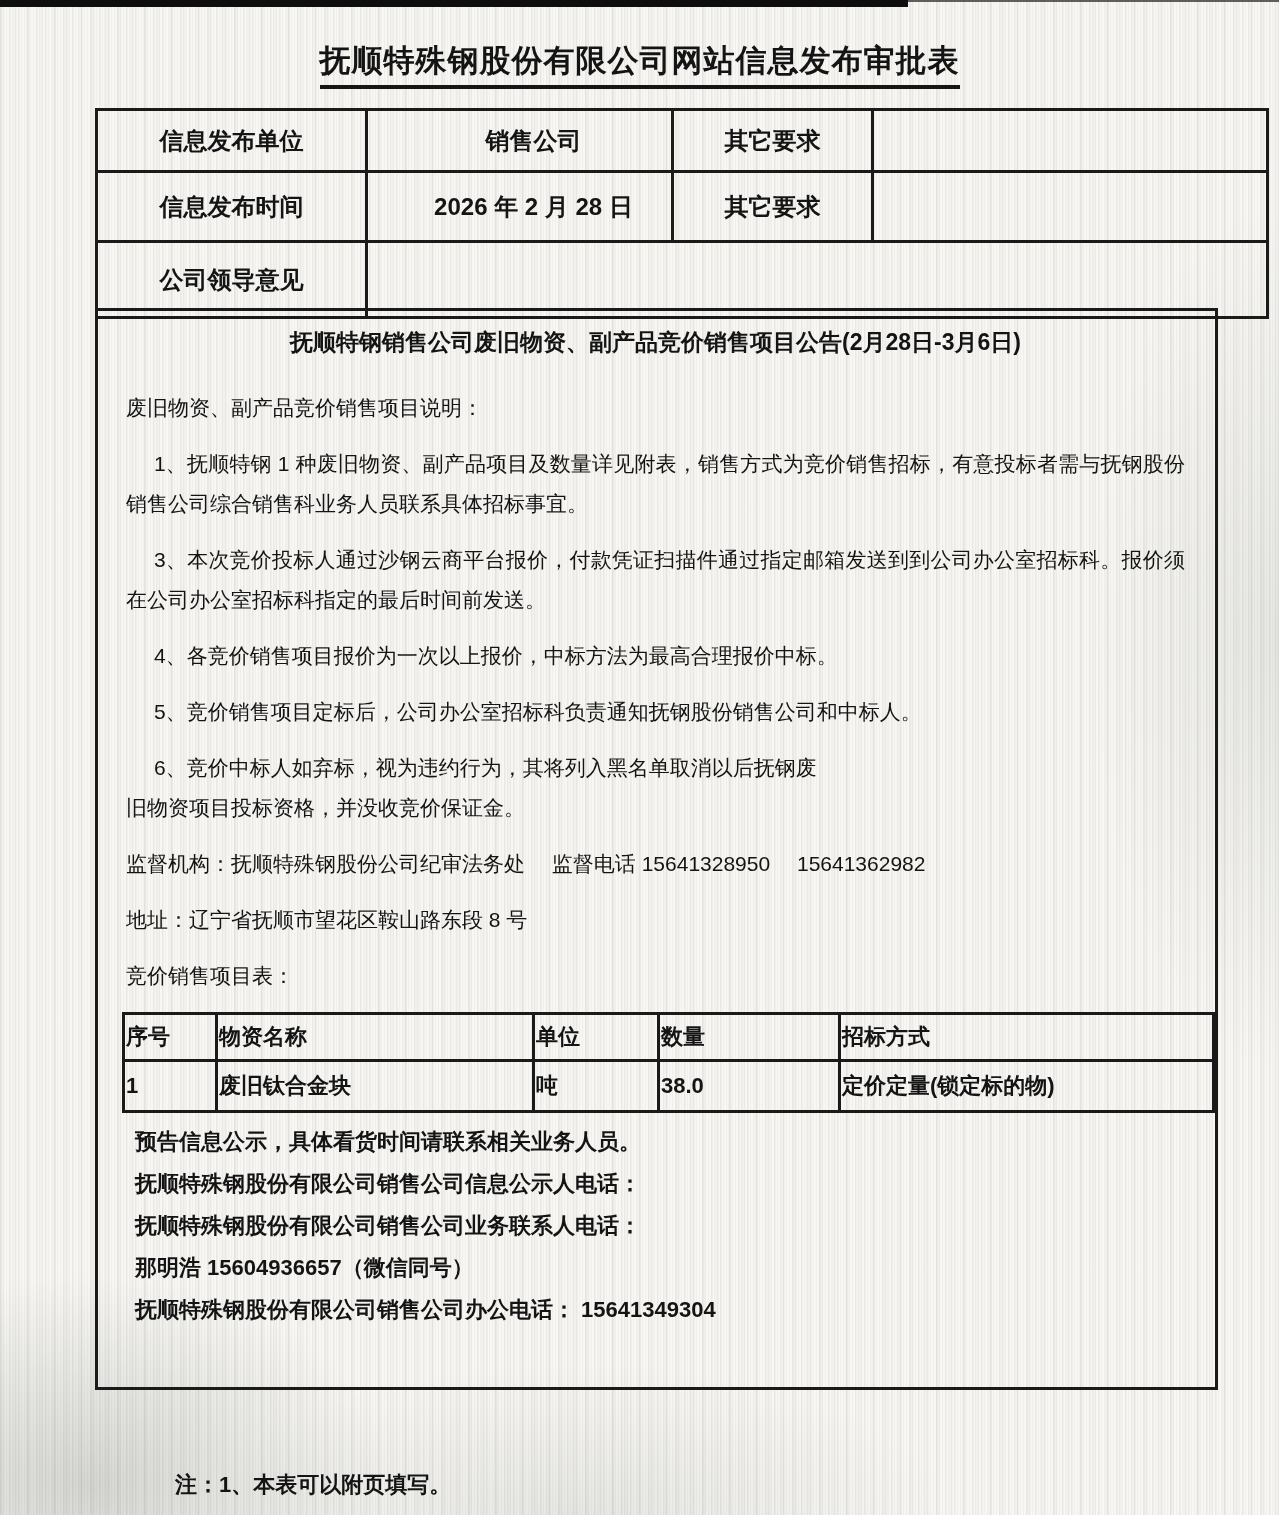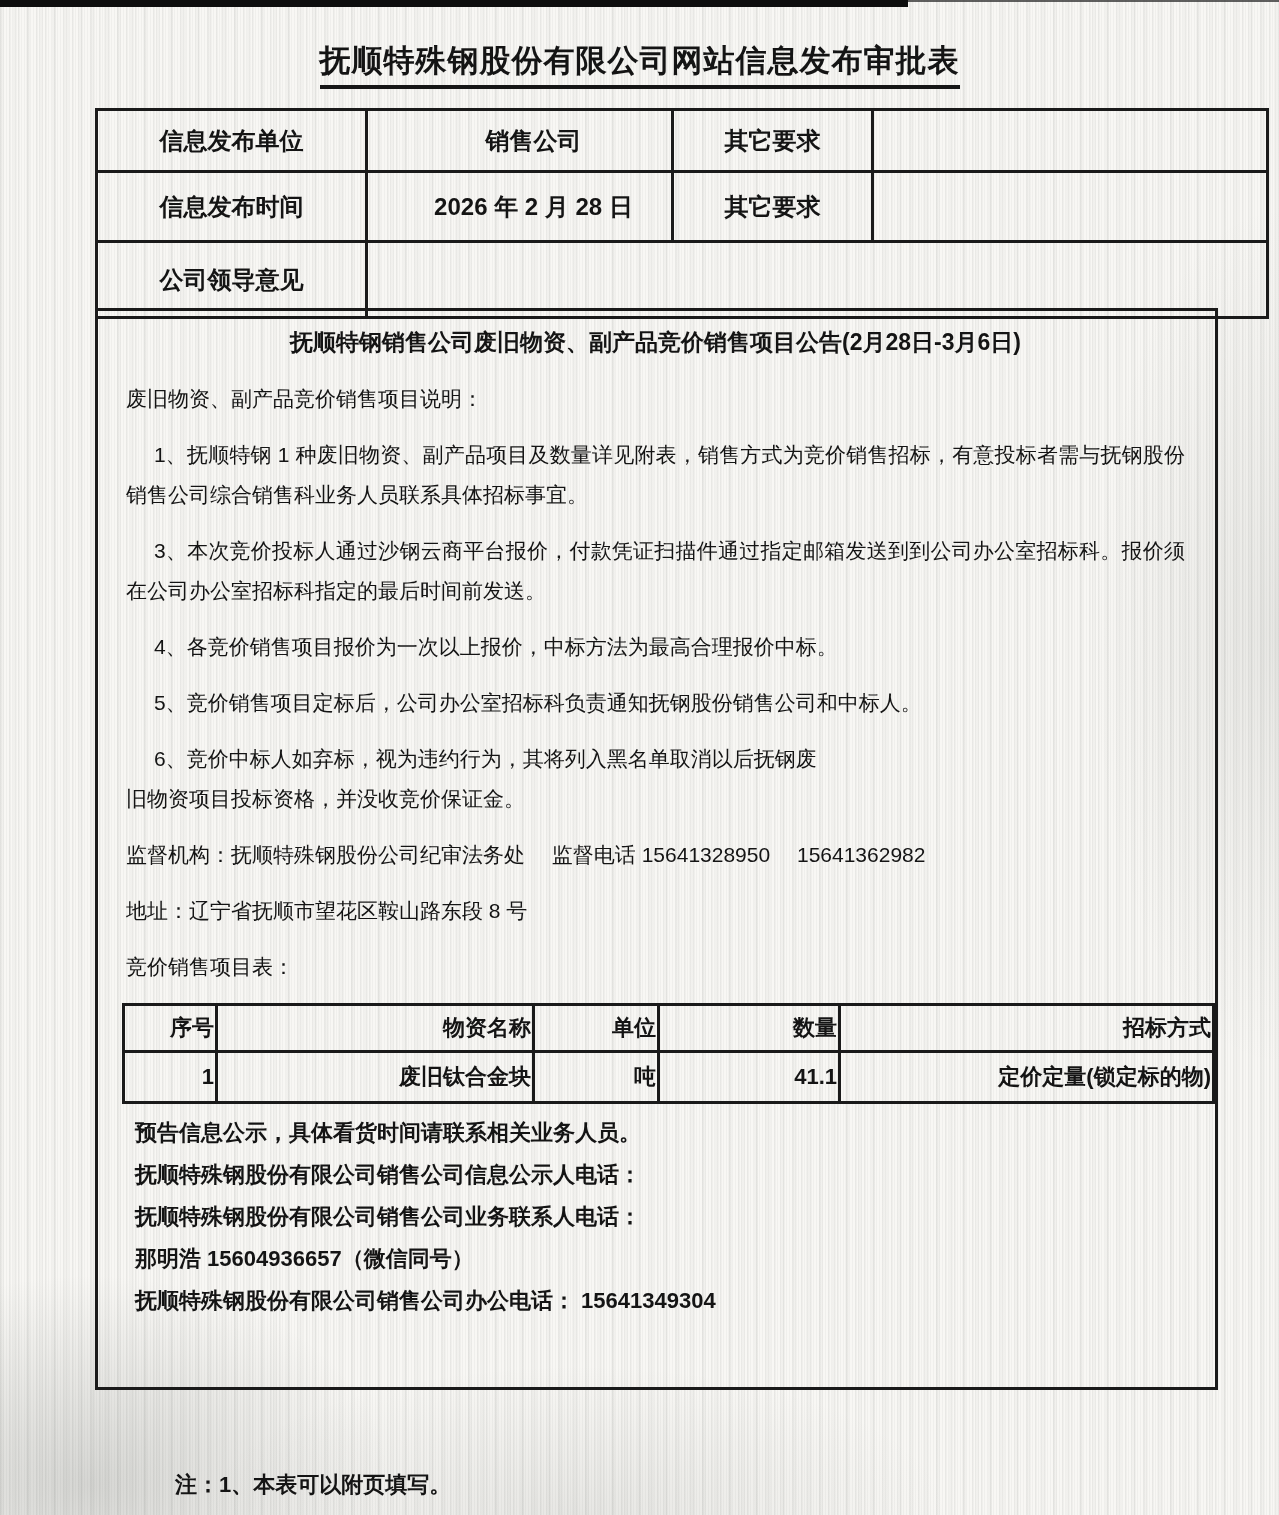--- a/index.html
+++ b/index.html
@@ -49,33 +49,33 @@
   .approval-table .r2 { height:70px; }
   .approval-table .r3 { height:76px; }
 
   .content-box {
     position:absolute; left:95px; top:308px;
     width:1123px; height:1082px;
     box-sizing:border-box;
     border:3px solid #1a1a1a;
     padding:8px 14px 0 12px;
   }
-  .ann-title { text-align:center; font-size:23px; font-weight:bold; line-height:34px; margin:6px 0 20px; }
+  .ann-title { text-align:center; font-size:23px; font-weight:bold; line-height:34px; margin:6px 0 29px; }
   .para {
     font-size:21px; font-weight:normal; line-height:40px;
     text-align:justify; white-space:pre-wrap;
     margin:16px;
   }
   .para.item { text-indent:28px; margin-top:5px; }
   .para.gap  { margin-top:2px; }
 
   .project-table { width:1065px; margin:4px 0 8px 12px; }
   .project-table th, .project-table td {
     border:3px solid #1a1a1a;
-    font-size:22px; font-weight:bold; text-align:right; vertical-align:middle;
+    font-size:22px; font-weight:bold; text-align:left; vertical-align:middle;
     overflow:hidden;
   }
   .project-table th { height:42px; }
   .project-table td { height:46px; }
   .pc1 { width:88px; } .pc2 { width:312px; } .pc3 { width:120px; } .pc4 { width:176px; } .pc5 { width:369px; }
 
   .footer-line { font-size:22px; font-weight:bold; line-height:42px; white-space:pre-wrap;padding-left:25px; }
 
   .notes { position:absolute; left:175px; top:1462px; font-size:22px; font-weight:bold; line-height:45px; }
   .note-2 { margin-left:62px; }
@@ -132,21 +132,21 @@
         <th class="pc1">序号</th>
         <th class="pc2">物资名称</th>
         <th class="pc3">单位</th>
         <th class="pc4">数量</th>
         <th class="pc5">招标方式</th>
       </tr>
       <tr>
         <td>1</td>
         <td>废旧钛合金块</td>
         <td>吨</td>
-        <td>41.1</td>
+        <td>38.0</td>
         <td>定价定量(锁定标的物)</td>
       </tr>
     </tbody>
       </table>
 
     <div class="footer-line">预告信息公示，具体看货时间请联系相关业务人员。</div>
     <div class="footer-line">抚顺特殊钢股份有限公司销售公司信息公示人电话：</div>
     <div class="footer-line">抚顺特殊钢股份有限公司销售公司业务联系人电话：</div>
     <div class="footer-line">那明浩 15604936657（微信同号）</div>
     <div class="footer-line">抚顺特殊钢股份有限公司销售公司办公电话： 15641349304</div>

